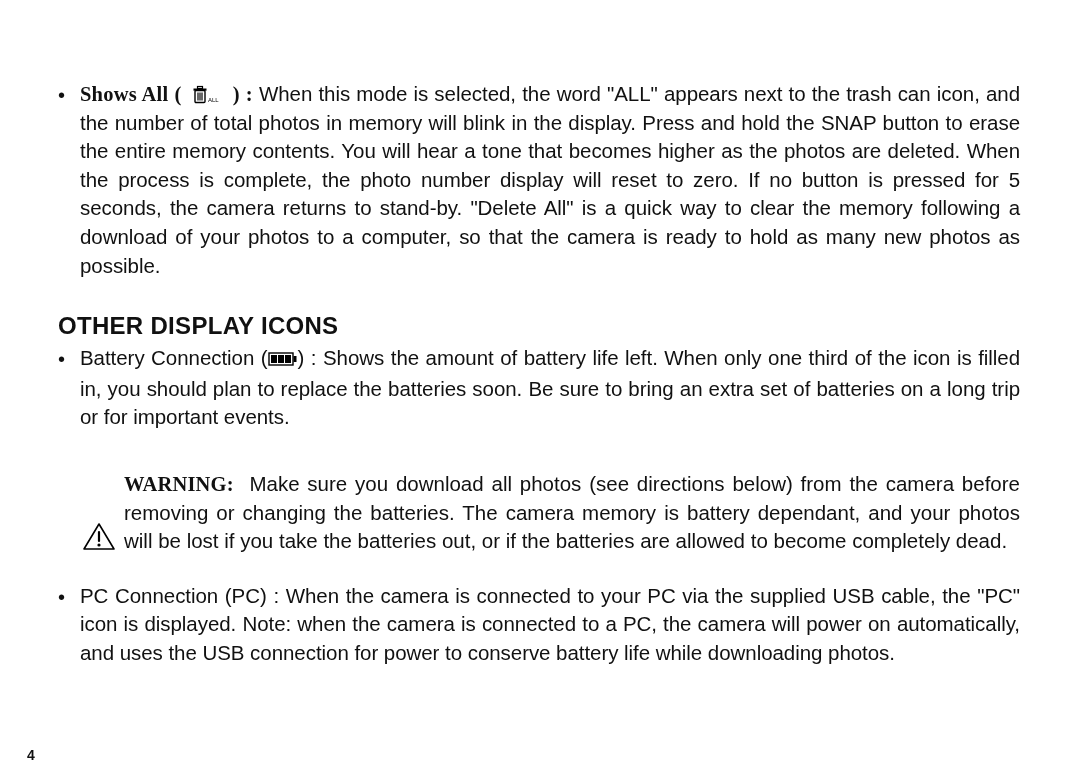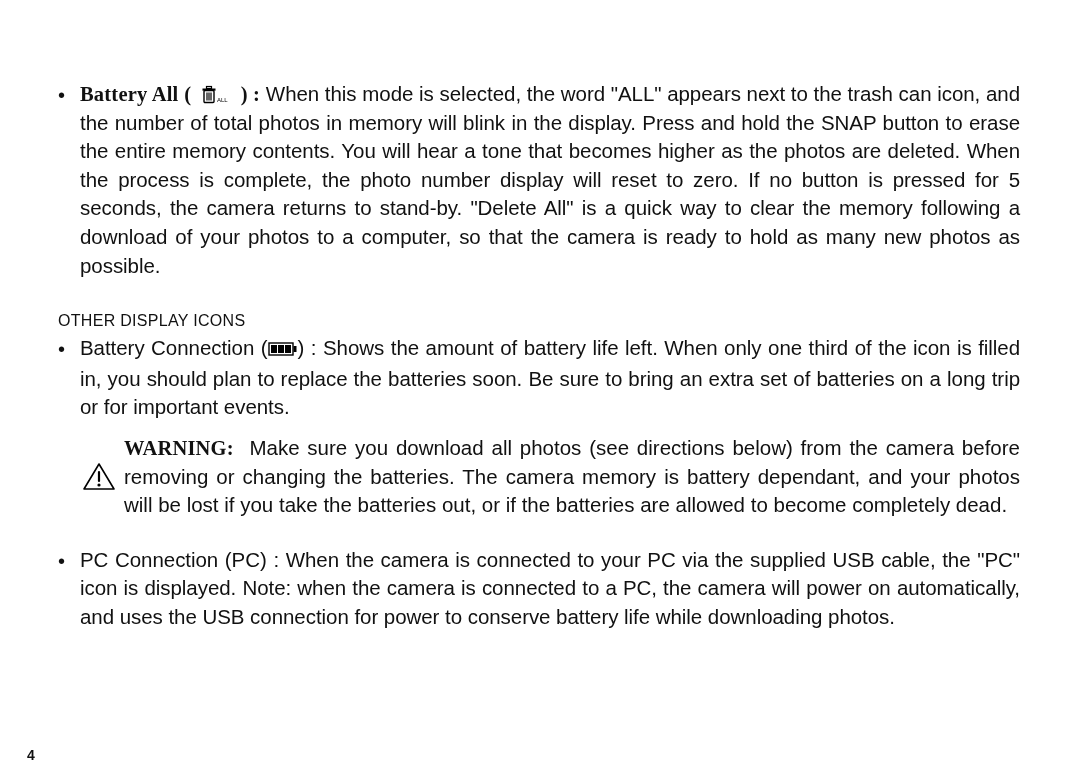--- a/index.html
+++ b/index.html
@@ -33,40 +33,40 @@
     line-height: 28.6px;
     letter-spacing: -0.05px;
   }
   .jb { text-align: justify; text-justify: inter-word; }
   .serif-bold {
     font-family: Georgia, "Times New Roman", serif;
     font-weight: bold;
     letter-spacing: 0.2px;
   }
   .section-heading {
-    font-weight: normal;
-    font-size: 16px;
+    font-weight: bold;
+    font-size: 24px;
     letter-spacing: 0.3px;
     margin: 32px 0 4px 0;
   }
   .inline-icon {
     display: inline-block;
     vertical-align: -2px;
   }
   .trash-icon {
     width: 28px;
     height: 18px;
     position: relative;
     vertical-align: -3px;
   }
   .trash-icon svg { display: block; }
   .warn-row {
     display: flex;
-    align-items: center;
-    margin: 12px 0 26px 24px;
+    align-items: flex-end;
+    margin: 38px 0 26px 24px;
   }
   .warn-icon {
     width: 42px;
     flex: none;
     padding-top: 4px;
   }
   .warn-body {
     flex: 1;
     font-size: 20.5px;
     line-height: 28.6px;
@@ -82,21 +82,21 @@
   svg { overflow: visible; }
 </style>
 </head>
 <body>
 
 <div class="page">
 
   <div class="bullet-block">
     <div class="bullet-dot">•</div>
     <div class="bullet-body jb">
-      <span class="serif-bold">Battery All</span>
+      <span class="serif-bold">Shows All</span>
       <span class="serif-bold"> (&nbsp;&nbsp;</span><span class="inline-icon trash-icon">
         <svg width="28" height="18" viewBox="0 0 28 18">
           <rect x="2" y="4.5" width="10" height="12" rx="1" fill="none" stroke="#000" stroke-width="1.4"></rect>
           <line x1="5" y1="6.5" x2="5" y2="14.5" stroke="#000" stroke-width="1.2"></line>
           <line x1="7" y1="6.5" x2="7" y2="14.5" stroke="#000" stroke-width="1.2"></line>
           <line x1="9" y1="6.5" x2="9" y2="14.5" stroke="#000" stroke-width="1.2"></line>
           <rect x="0.5" y="2.5" width="13" height="2.2" fill="#000"></rect>
           <rect x="4.5" y="0.5" width="5" height="2" fill="none" stroke="#000" stroke-width="1.2"></rect>
           <text x="15" y="16" font-size="6" font-family="Arial" fill="#000">ALL</text>
         </svg>

